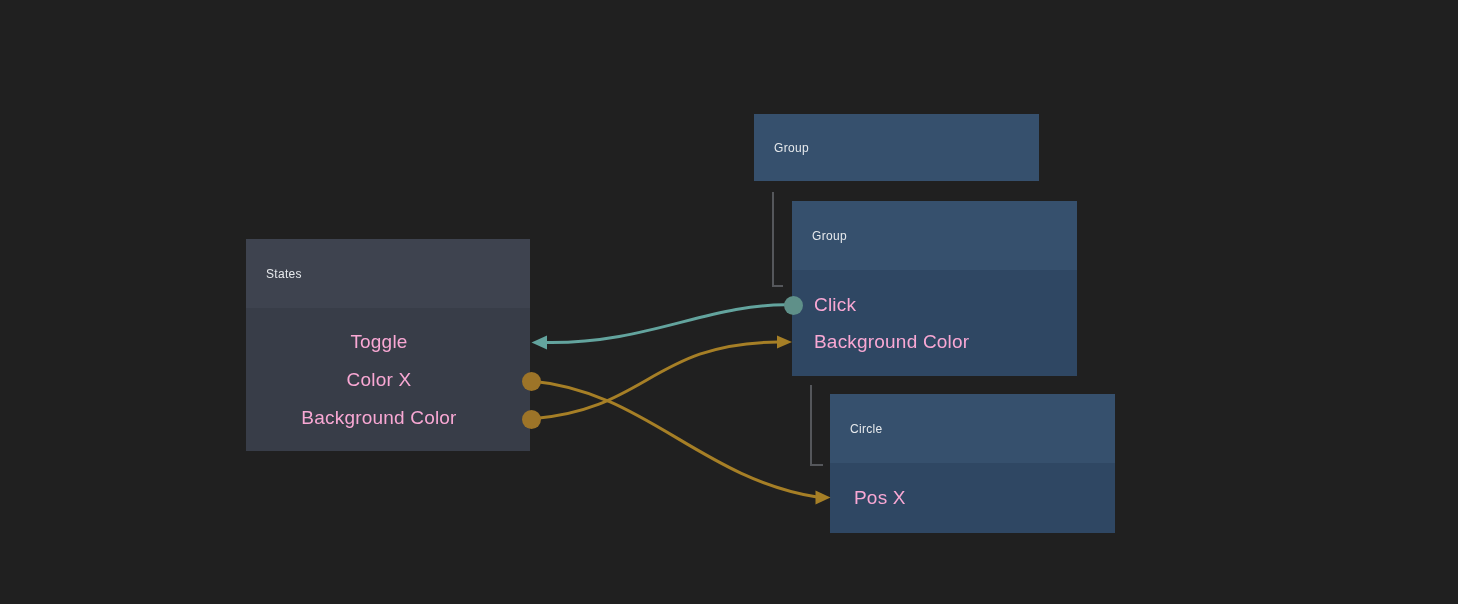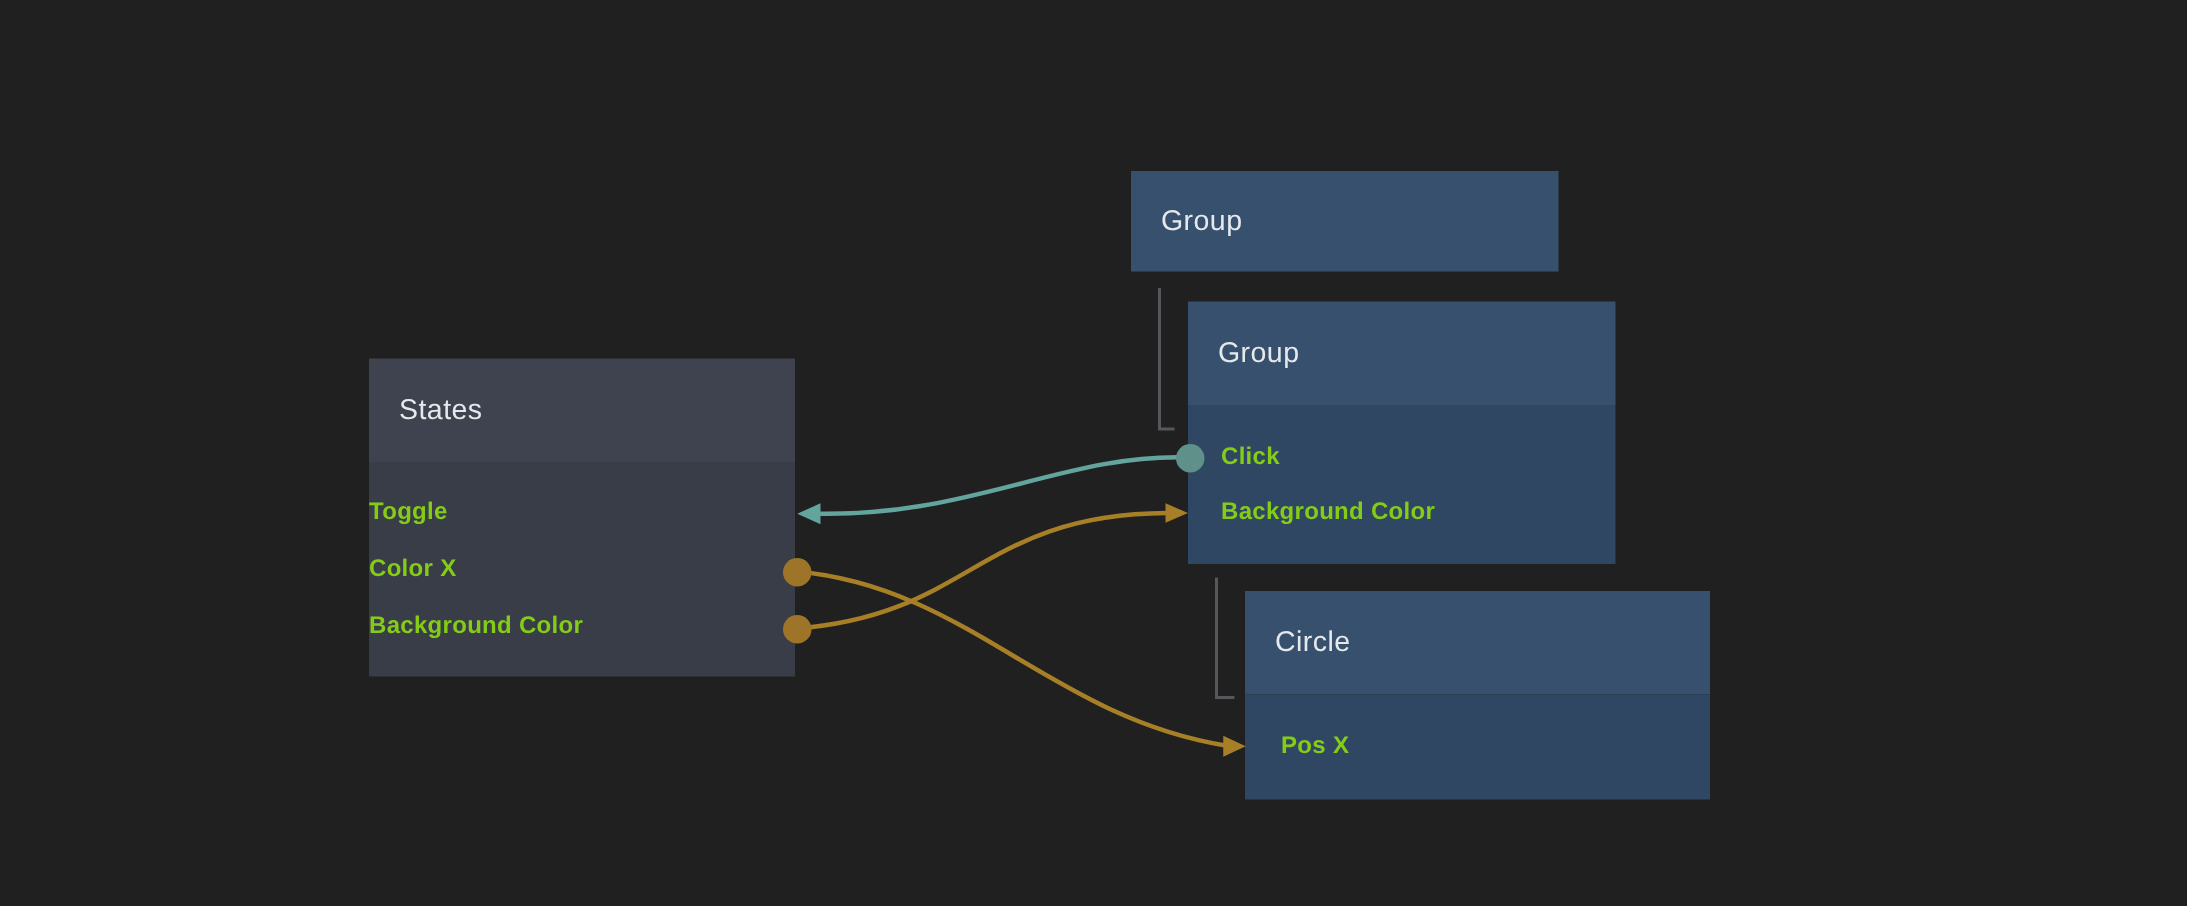--- a/index.html
+++ b/index.html
@@ -3,42 +3,42 @@
 <meta charset="utf-8">
 <style>
   html,body{margin:0;padding:0;background:#202020;}
   .canvas{
     position:relative;width:1458px;height:604px;background:#202020;
     font-family:"Liberation Sans","DejaVu Sans",sans-serif;overflow:hidden;
   }
   .node{position:absolute;}
   .node-header{
     height:69px;display:flex;align-items:center;padding-left:20px;
-    font-size:19px;font-weight:300;color:#e6e9ec;letter-spacing:0.3px;
+    font-size:12px;font-weight:300;color:#e6e9ec;letter-spacing:0.3px;
   }
   .node-body{position:relative;}
   .node-row{
     display:flex;align-items:center;height:37px;
-    font-size:16px;font-weight:700;color:#84cc16;letter-spacing:0.2px;
+    font-size:19px;font-weight:400;color:#f9a8d4;letter-spacing:0.2px;
   }
   
   #node-group-outer{left:754px;top:114px;width:285px;height:67px;background:#36506d;}
   #node-group-outer .node-header{height:67px;}
   
   #node-group-inner{left:792px;top:201px;width:285px;}
   #node-group-inner .node-header{background:#36506d;}
   #node-group-inner .node-body{background:#2f4763;padding:16px 0;}
   #node-group-inner .node-row{padding-left:22px;}
   
   #node-states{left:246px;top:239px;width:284px;border-radius:23px;}
   #node-states .node-header{background:#3e434f;}
   #node-states .node-body{background:#383d48;padding:15px 0 14px;}
-  #node-states .node-row{justify-content:flex-start;padding-right:18px;height:38px;}
+  #node-states .node-row{justify-content:center;padding-right:18px;height:38px;}
   
-  #node-circle{left:830px;top:394px;width:310px;}
+  #node-circle{left:830px;top:394px;width:285px;}
   #node-circle .node-header{background:#36506d;}
   #node-circle .node-body{background:#2f4763;padding:16px 4px;}
   #node-circle .node-row{padding-left:20px;height:38px;}
 
   .wires{position:absolute;left:0;top:0;width:1458px;height:604px;pointer-events:none;}
   .port{
     position:absolute;width:19px;height:19px;border-radius:50%;
   }
   .port-teal{background:#5f9089;}
   .port-orange{background:#9d7428;}

